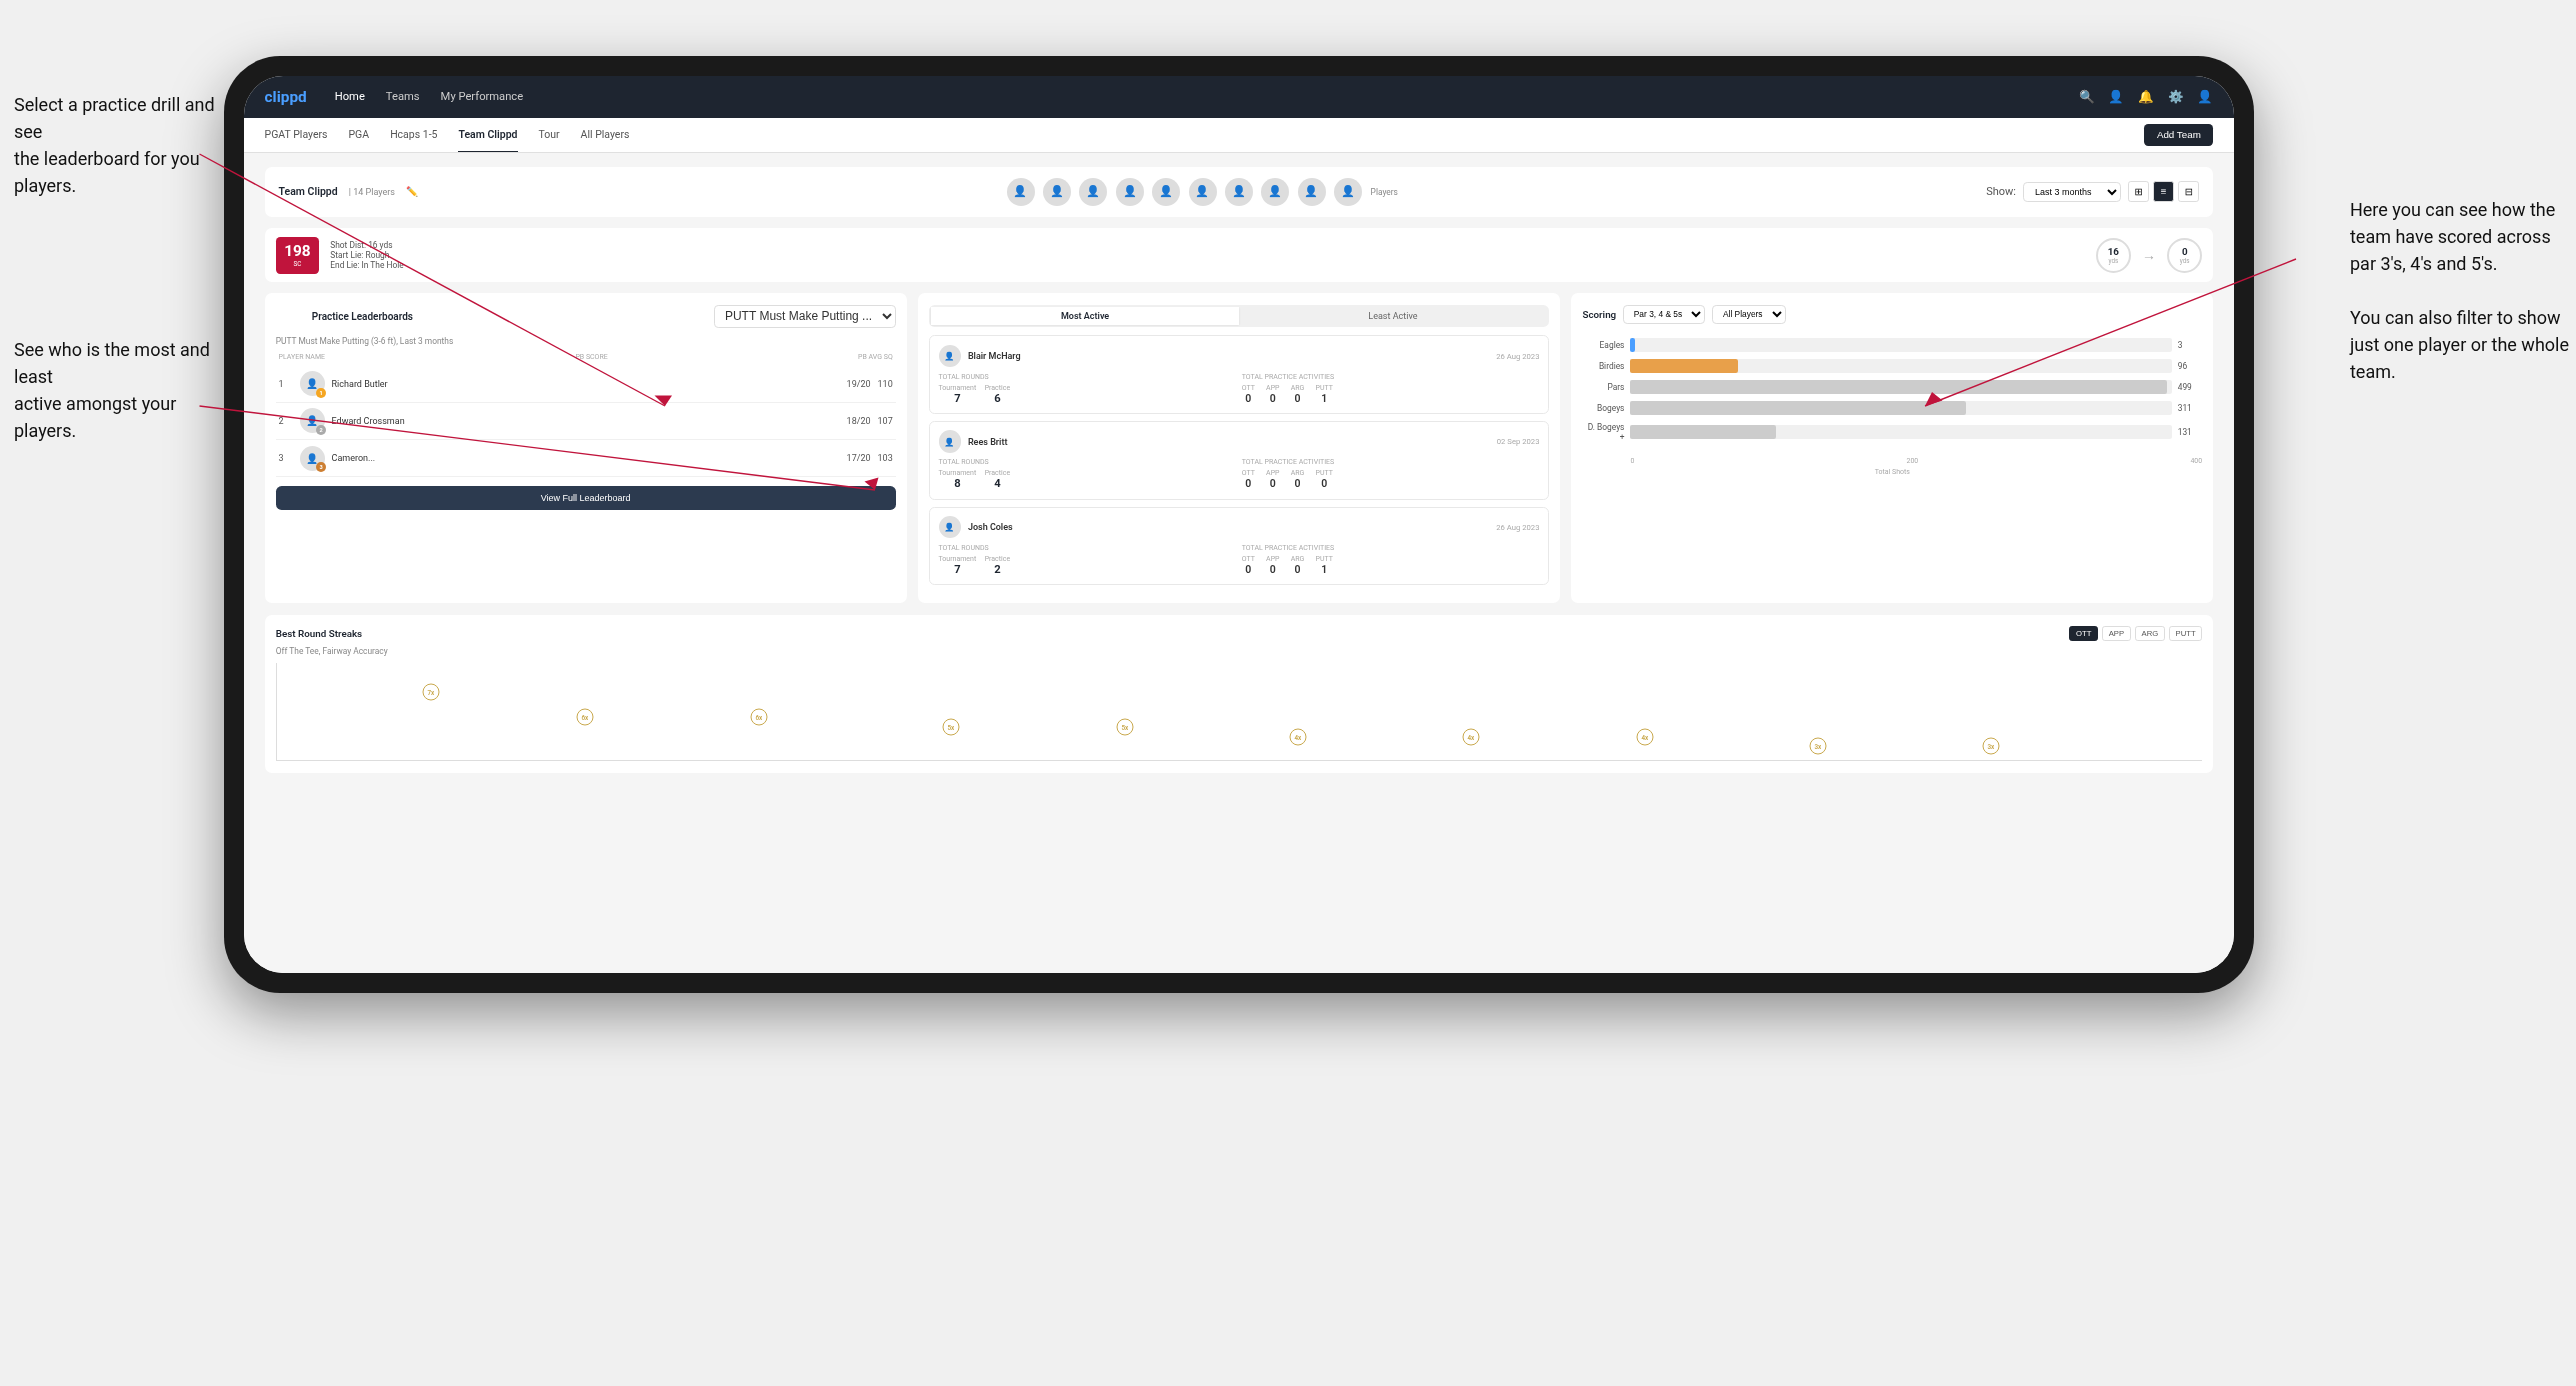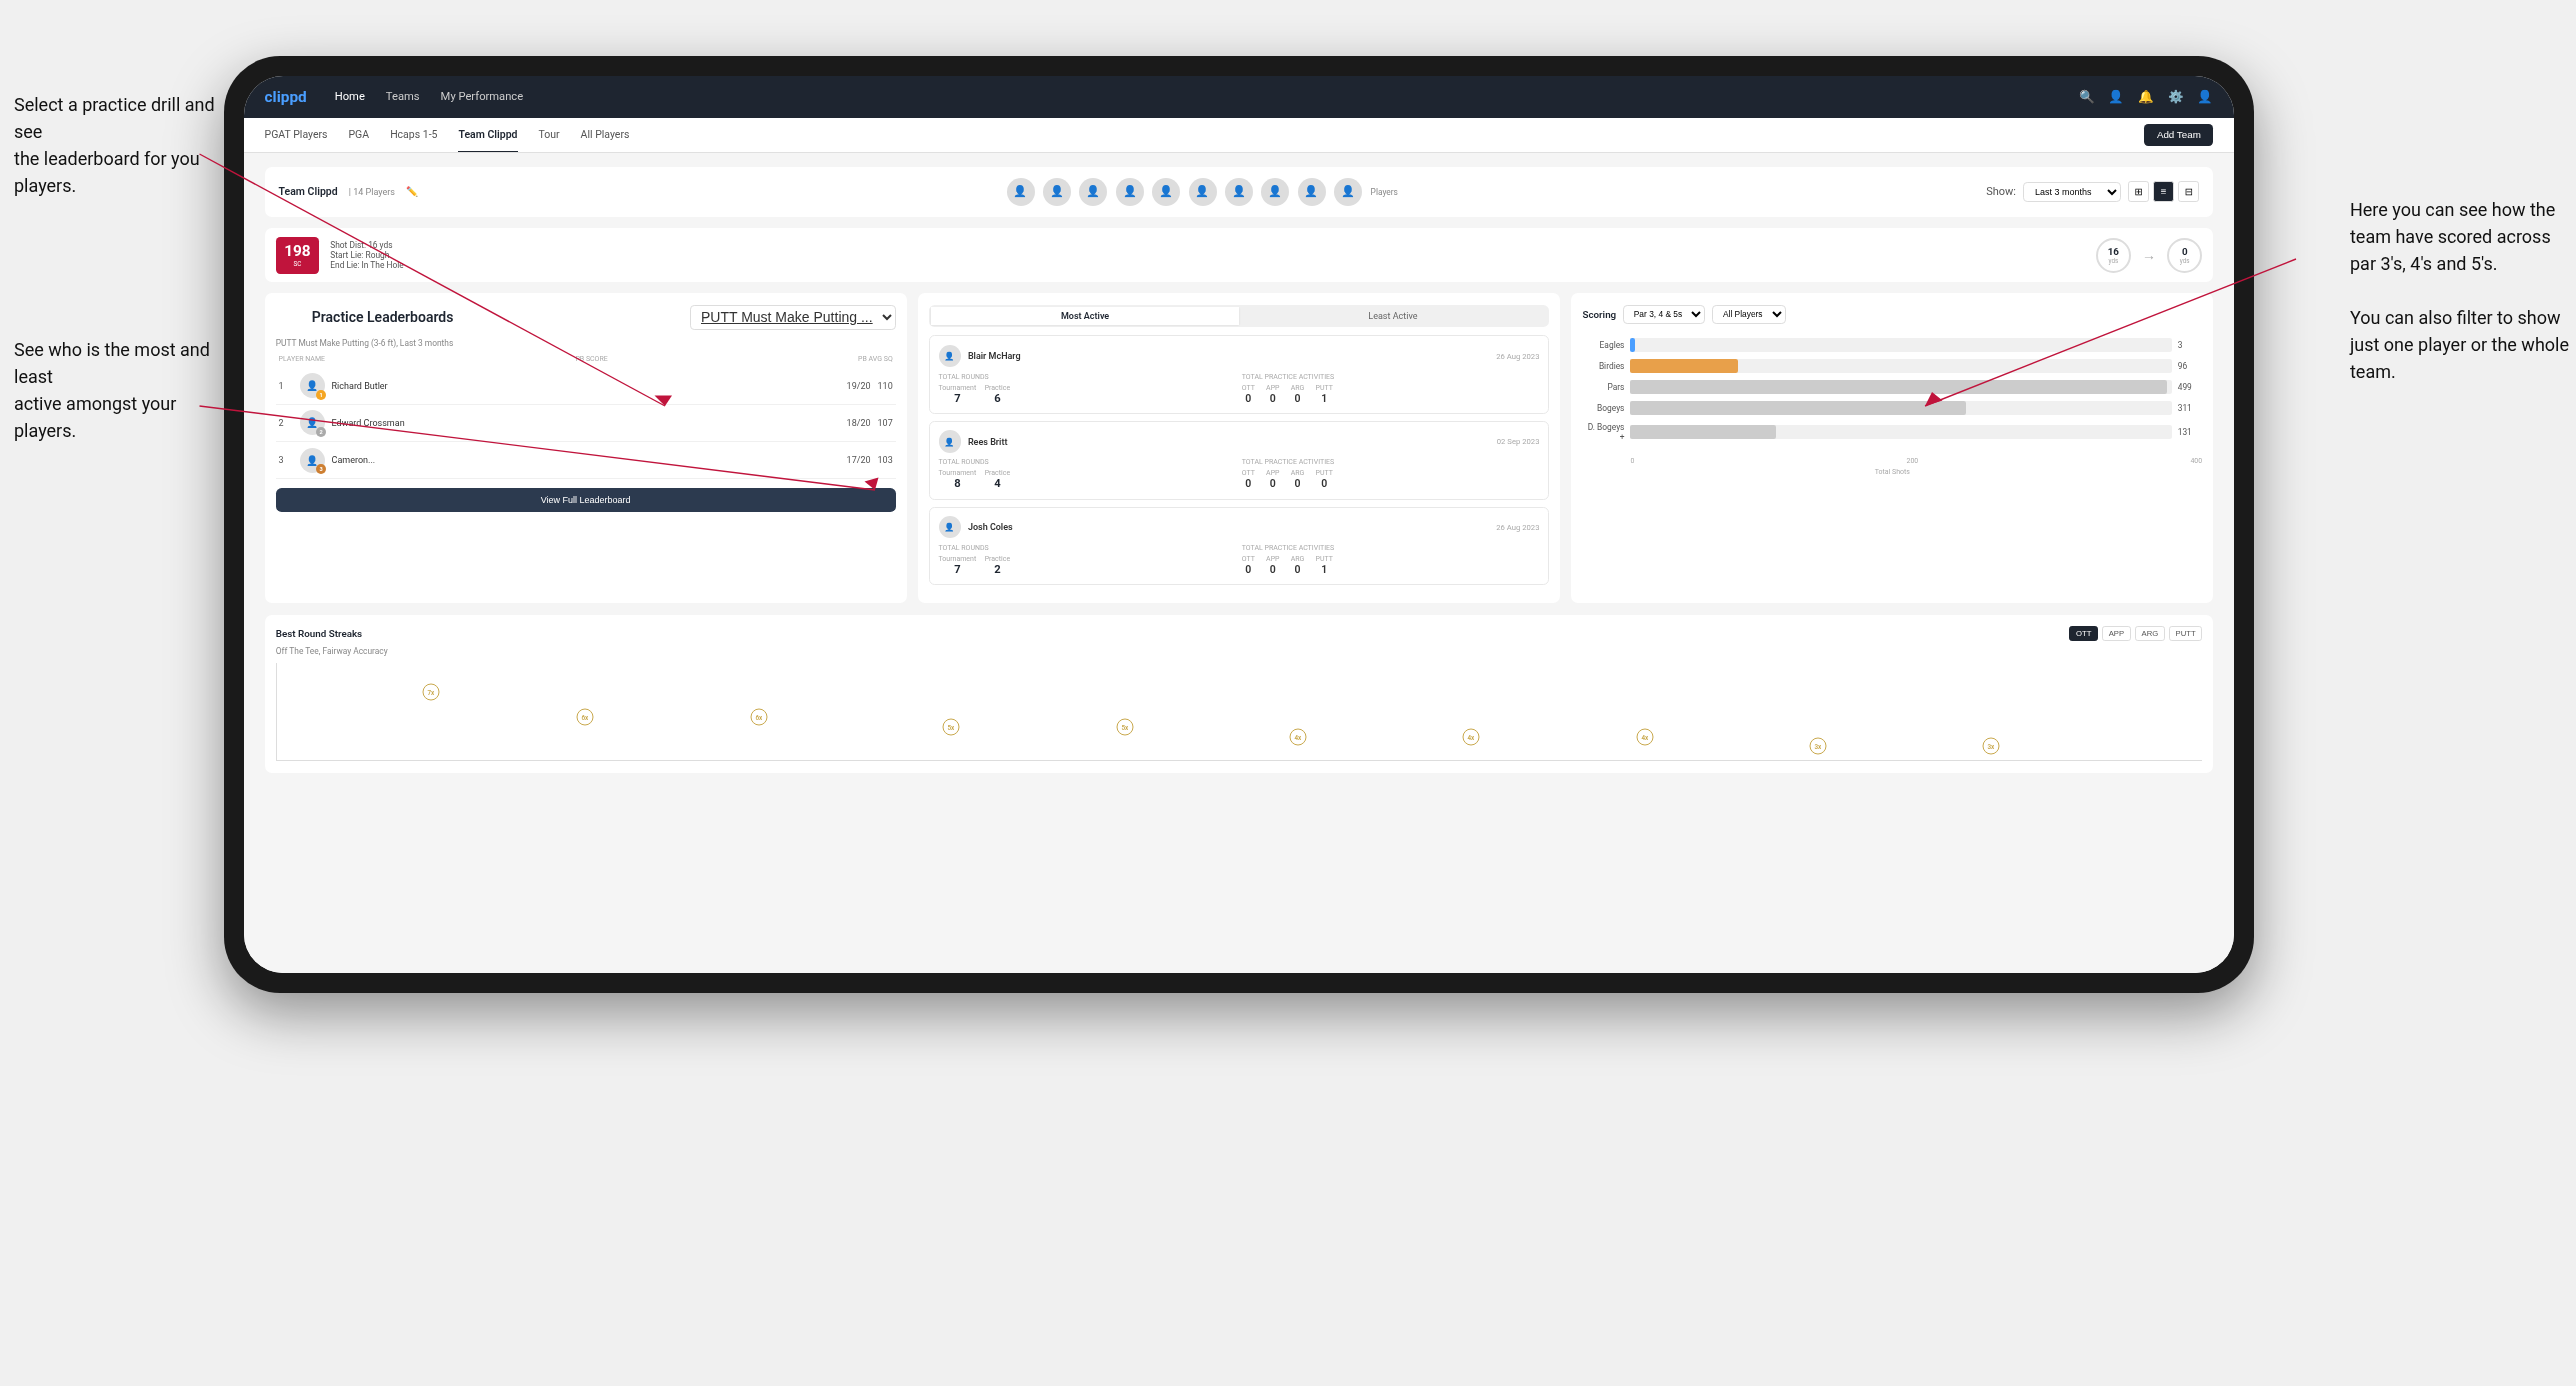--- a/index.html
+++ b/index.html
@@ -194,34 +194,33 @@
       padding: 11.2px;
       overflow: hidden;
     }
     .card-header {
       display: flex;
       align-items: center;
       justify-content: space-between;
       margin-bottom: 8.4px;
     }
     .card-title {
-      font-size: 14px;
+      font-size: 10px;
       font-weight: 600;
       color: #1e2530;
       padding-left: 36px;
     }
     .drill-select {
       border: 0.7px solid #ddd;
       border-radius: 4.2px;
       padding: 2.8px 5.6px;
-      font-size: 14px;
+      font-size: 12px;
       cursor: pointer;
       background: #fff;
       color: #333;
-      text-decoration: underline;
     }
     .drill-subtitle {
       font-size: 8.4px;
       color: #888;
       margin-bottom: 7px;
     }
     .leaderboard-cols {
       display: flex;
       justify-content: space-between;
       font-size: 7px;

